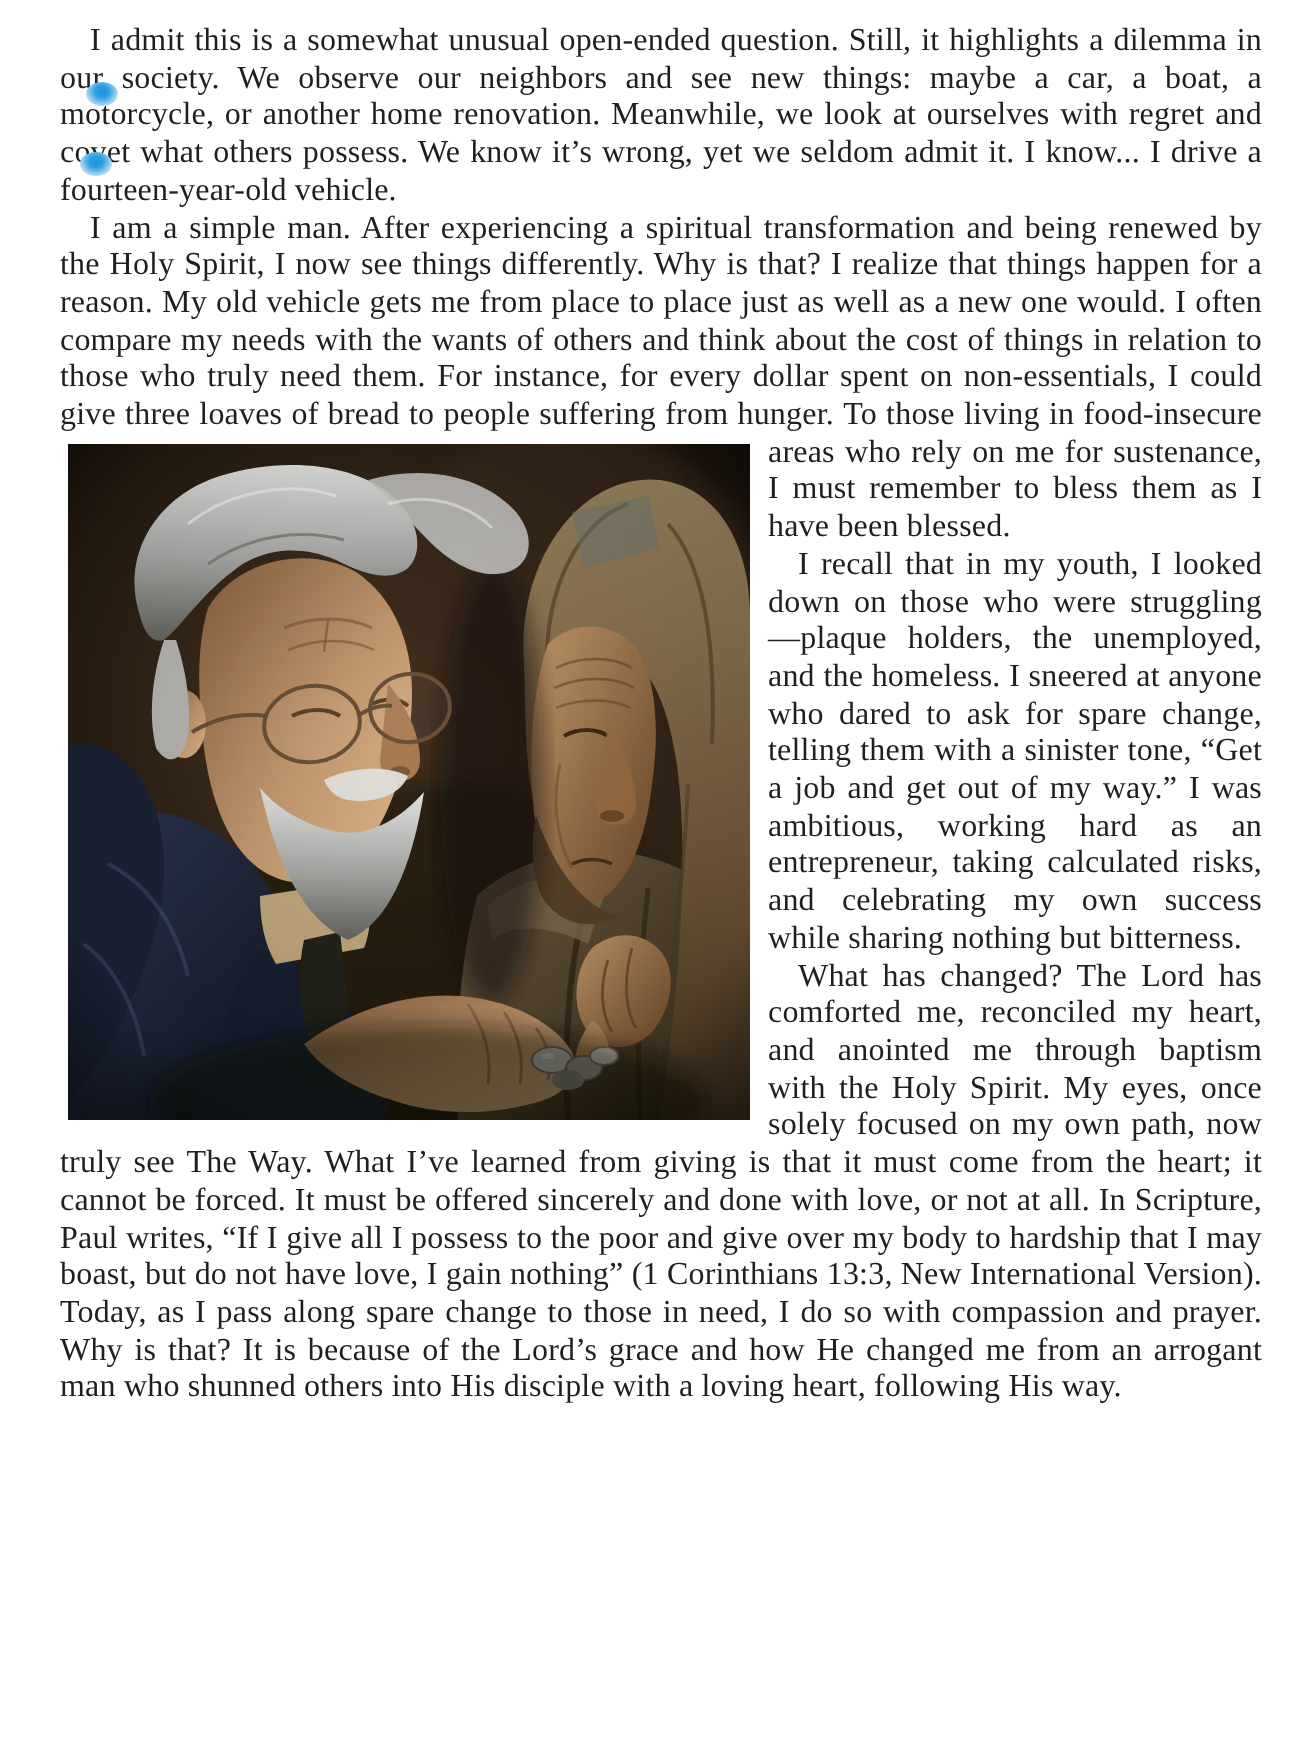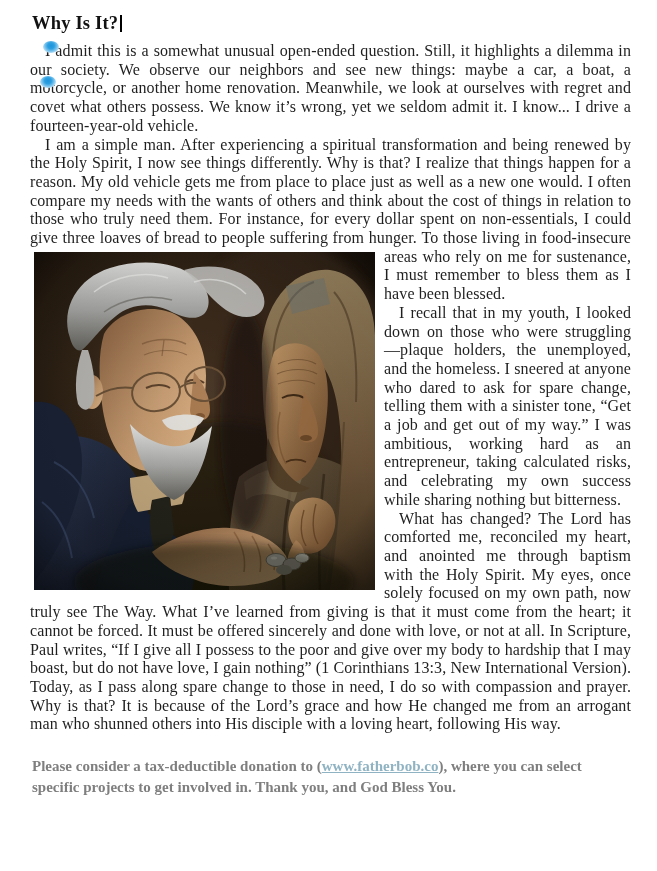--- a/index.html
+++ b/index.html
@@ -56,21 +56,20 @@
     z-index:5; pointer-events:none;
   }
   .dot1 { left:43px; top:41px; }
   .dot2 { left:40px; top:76px; }
 </style>
 </head>
 <body>
 
 <div class="sheet">
 
-  <h1 class="doc-title"><span>Why Is It?</span><span class="caret"></span></h1>
 
   <div class="ink-dot dot1"></div>
   <div class="ink-dot dot2"></div>
 
   <p class="body-p">I admit this is a somewhat unusual open-ended question. Still, it highlights a dilemma in our society. We observe our neighbors and see new things: maybe a car, a boat, a motorcycle, or another home renovation. Meanwhile, we look at ourselves with regret and covet what others possess. We know it’s wrong, yet we seldom admit it. I know... I drive a fourteen-year-old vehicle.</p>
 
   <p class="body-p"><span>I am a simple man. After experiencing a spiritual transformation and being renewed by the Holy Spirit, I now see things differently. Why is that? I realize that things happen for a reason. My old vehicle gets me from place to place just as well as a new one would. I often compare my needs with the wants of others and think about the cost of things in relation to those who truly need them. For instance, for every dollar spent on non-essentials, I could give three loaves of bread to people suffering from hunger. </span><span class="photo">
         <svg viewBox="0 0 341 338" xmlns="http://www.w3.org/2000/svg">
     <defs>
       <radialGradient id="bg" cx="45%" cy="40%" r="78%">
@@ -202,15 +201,14 @@
 
     <ellipse cx="180" cy="330" rx="140" ry="40" fill="#0e0905" opacity="0.5" filter="url(#soft2)"></ellipse>
     <rect width="341" height="338" fill="url(#vig)"></rect>
   </svg>
       </span><span>To those living in food-insecure areas who rely on me for sustenance, I must remember to bless them as I have been blessed.</span></p>
 
   <p class="body-p">I recall that in my youth, I looked down on those who were struggling—plaque holders, the unemployed, and the homeless. I sneered at anyone who dared to ask for spare change, telling them with a sinister tone, “Get a job and get out of my way.” I was ambitious, working hard as an entrepreneur, taking calculated risks, and celebrating my own success while sharing nothing but bitterness.</p>
 
   <p class="body-p">What has changed? The Lord has comforted me, reconciled my heart, and anointed me through baptism with the Holy Spirit. My eyes, once solely focused on my own path, now truly see The Way. What I’ve learned from giving is that it must come from the heart; it cannot be forced. It must be offered sincerely and done with love, or not at all. In Scripture, Paul writes, “If I give all I possess to the poor and give over my body to hardship that I may boast, but do not have love, I gain nothing” (1 Corinthians 13:3, New International Version). Today, as I pass along spare change to those in need, I do so with compassion and prayer. Why is that? It is because of the Lord’s grace and how He changed me from an arrogant man who shunned others into His disciple with a loving heart, following His way.</p>
 
-  <p class="footer-p"><span>Please consider a tax-deductible donation to (</span><a class="footer-link" href="#">www.fatherbob.co</a><span>), where you can select specific projects to get involved in. Thank you, and God Bless You.</span></p>
 
 </div>
 
 </body></html>

